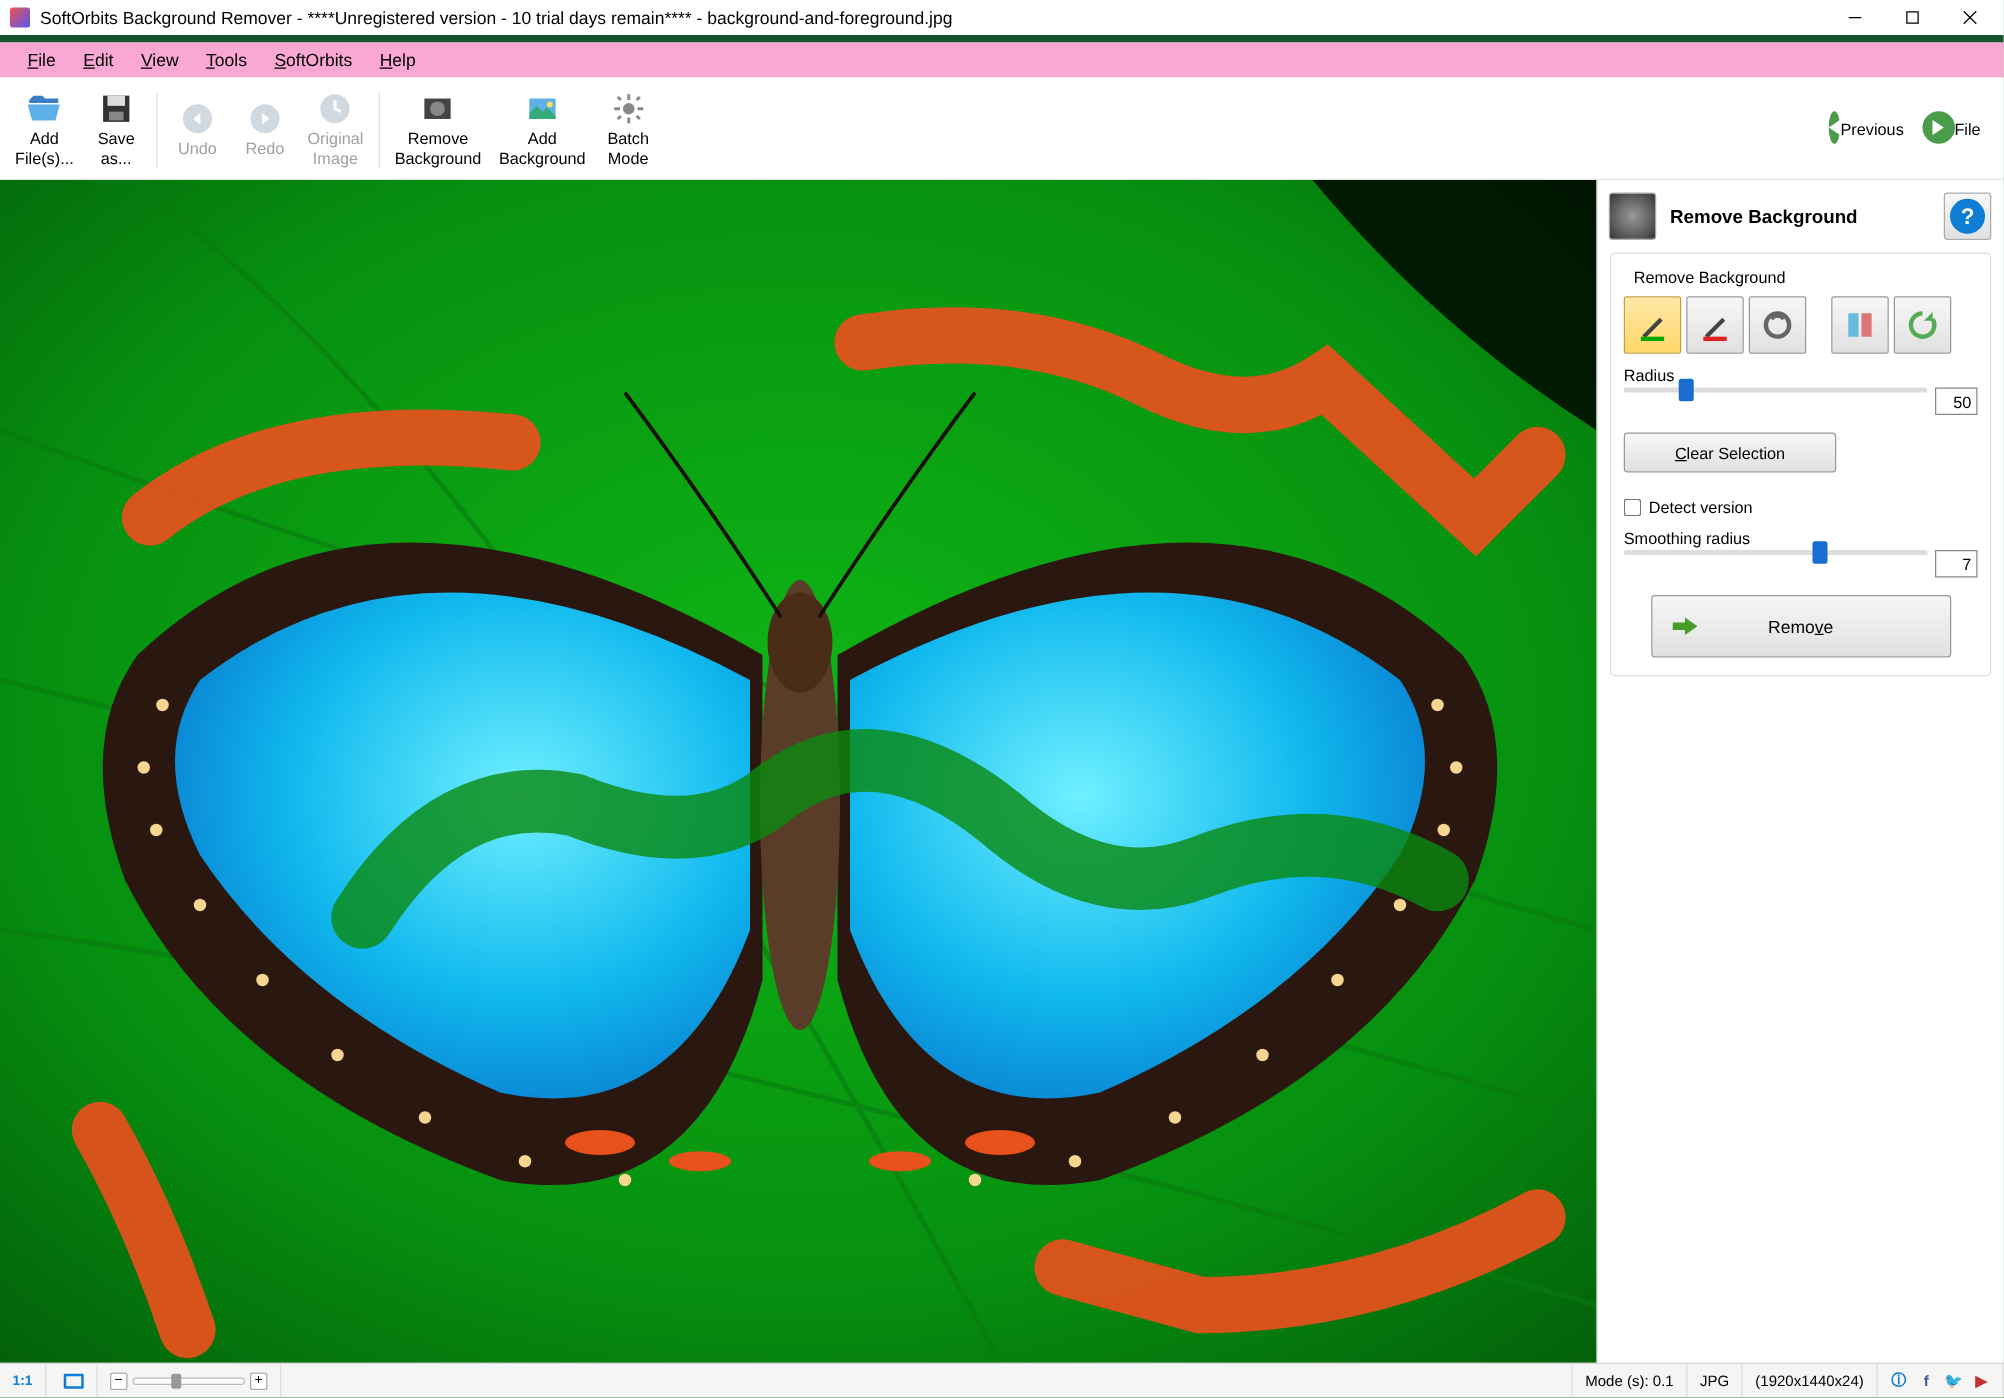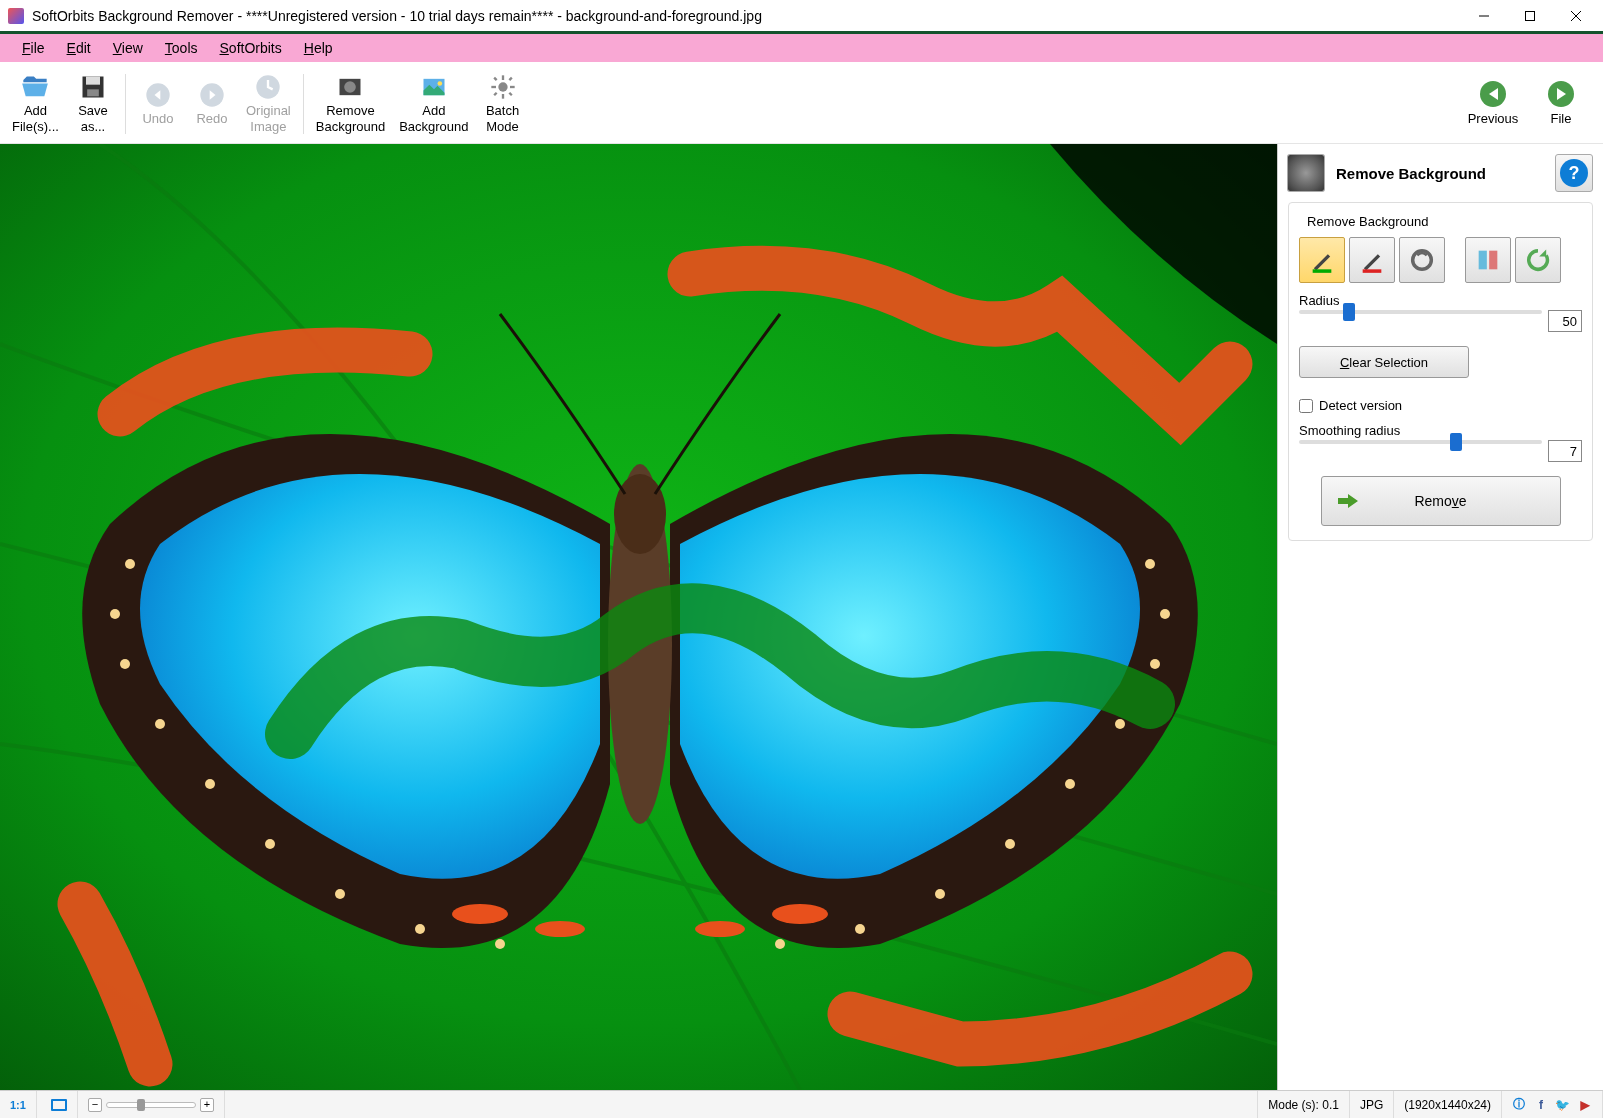--- a/index.html
+++ b/index.html
@@ -1,39 +1,39 @@
 <!DOCTYPE html>
 <html><head>
 <meta charset="utf-8">
 <style>
 * { box-sizing: border-box; margin: 0; padding: 0; font-family: "Segoe UI", Tahoma, sans-serif; }
 body { background: #fff; width: 1603px; height: 1118px; overflow: hidden; font-size: 14px; }
 
 
-.titlebar { height: 34px; display: flex; align-items: center; padding: 0 4px 0 8px; background: #fff; border-bottom: 3px solid #14532d; }
+.titlebar { height: 34px; display: flex; align-items: center; padding: 0 4px 0 8px; background: #fff; border-bottom: 6px solid #14532d; }
 .titlebar .app-icon { width: 16px; height: 16px; margin-right: 8px; background: linear-gradient(135deg,#e55,#55e); border-radius: 2px; }
 .titlebar .title-text { font-size: 14px; color: #000; flex: 1; }
 .window-controls { display: flex; }
 .window-controls .wc { width: 46px; height: 32px; display: flex; align-items: center; justify-content: center; cursor: pointer; }
 .window-controls .wc svg { width: 12px; height: 12px; }
 
 
 .menubar { height: 28px; display: flex; align-items: center; padding: 0 12px; gap: 2px; background: #f9a8d4; }
 .menubar .menu-item { padding: 4px 10px; cursor: pointer; font-size: 14px; }
 .menubar .menu-item .u { text-decoration: underline; }
 
 
 .toolbar { height: 82px; display: flex; align-items: center; padding: 4px 6px 2px 6px; gap: 2px; background: #fff; border-bottom: 1px solid #e5e5e5; position: relative; }
 .tb-btn { width: auto; min-width: 52px; height: 76px; display: flex; flex-direction: column; align-items: center; justify-content: center; cursor: pointer; padding: 2px 6px; border-radius: 2px; }
 .tb-btn.disabled { color: #a0a0a0; cursor: default; }
 .tb-btn .tb-icon { width: 28px; height: 28px; margin-bottom: 2px; display: flex; align-items: center; justify-content: center; }
 .tb-btn .tb-lbl { font-size: 13px; text-align: center; line-height: 1.2; white-space: pre-line; }
 .tb-sep { width: 1px; height: 60px; background: #ddd; margin: 0 4px; }
 .toolbar .nav-group { position: absolute; right: 12px; display: flex; gap: 8px; }
-.nav-btn { width: 60px; height: 70px; display: flex; flex-direction: column; align-items: center; justify-content: center; cursor: pointer; }
+.nav-btn { width: 60px; height: 70px; display: flex; align-items: center; justify-content: center; cursor: pointer; }
 .nav-btn .nav-icon { width: 26px; height: 26px; border-radius: 50%; background: #4a9c4a; display: flex; align-items: center; justify-content: center; margin-bottom: 4px; }
 .nav-btn .tri { width: 0; height: 0; border-top: 6px solid transparent; border-bottom: 6px solid transparent; }
 .nav-btn.prev .tri { border-right: 9px solid #fff; }
 .nav-btn.next .tri { border-left: 9px solid #fff; }
 .nav-btn .nav-lbl { font-size: 13px; }
 
 
 .main { display: flex; height: 946px; }
 .canvas { flex: 1; background: #0a5c0a; position: relative; overflow: hidden; }
 .canvas svg { width: 100%; height: 100%; display: block; }

